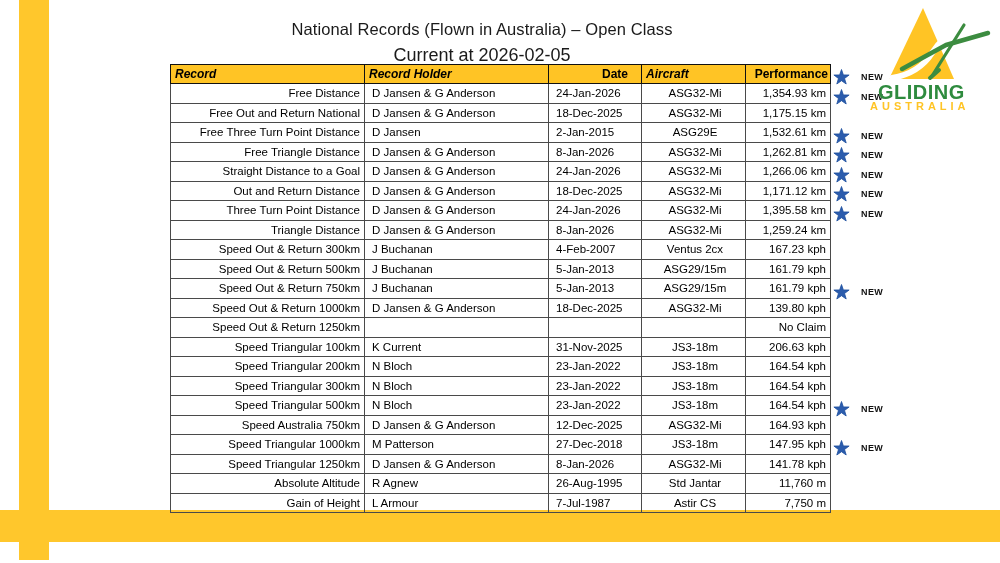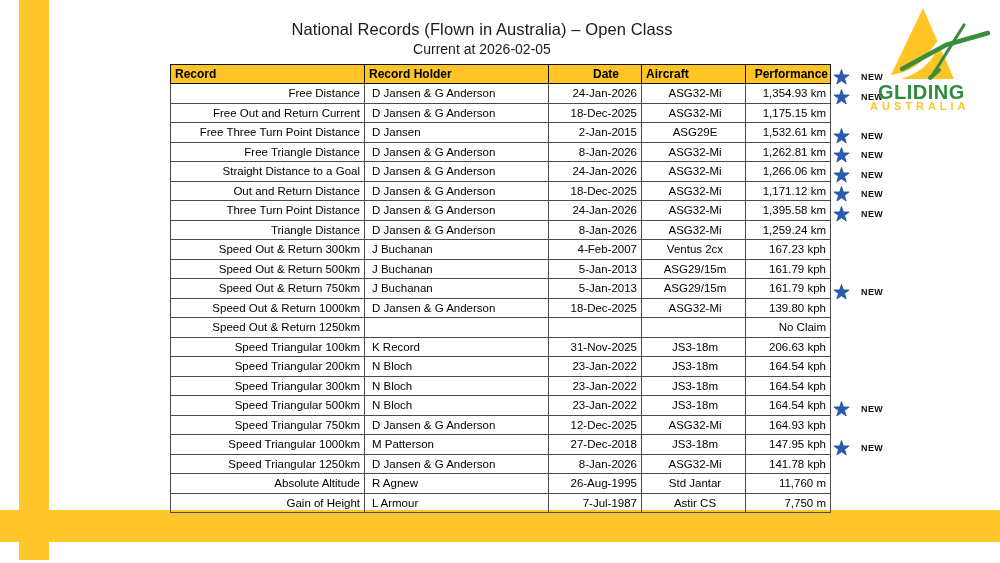--- a/index.html
+++ b/index.html
@@ -14,36 +14,36 @@
     font-family:"Liberation Sans","DejaVu Sans",sans-serif;}
   .page{position:relative;width:1000px;height:563px;background:#fff;border-radius:21px;}
 
   
   .bar-left{position:absolute;left:19px;top:0;width:30px;height:560px;background:var(--accent-yellow);}
   .bar-bottom{position:absolute;left:0;top:510px;width:1000px;height:32px;background:var(--accent-yellow);}
 
   
   .heading{position:absolute;left:0;top:19px;width:964px;text-align:center;color:#1a1a1a;}
   .title{font-size:16.5px;line-height:21px;font-weight:400;letter-spacing:0.1px;}
-  .subtitle{font-size:14px;line-height:16px;font-weight:400;margin-top:1px;}
+  .subtitle{font-size:18px;line-height:16px;font-weight:400;margin-top:7px;}
 
   
   .tbl-wrap{position:absolute;left:170px;top:64px;width:660px;}
   table{width:660px;border-collapse:collapse;table-layout:fixed;border:1.5px solid #1c1c1c;}
   th{background:var(--header-yellow);border:1px solid #111;font-size:12px;font-weight:bold;
      height:19px;padding:0 4px;color:#000;}
   td{border:1px solid #4a4a4a;font-size:11.5px;height:19.5px;padding:0 4px 0 7px;
      color:#000;white-space:nowrap;overflow:hidden;}
   .col0{width:194px;text-align:right;}
   .col1{width:184px;text-align:left;}
-  .col2{width:93px;text-align:right;}
+  .col2{width:93px;text-align:left;}
   .col3{width:104px;text-align:center;}
   .col4{width:85px;text-align:right;padding-right:4px;}
-  th.col0,th.col1,th.col3{text-align:left;padding-left:4px;}
-  th.col2{text-align:left;padding-left:44px;}
+  th.col0,th.col1,th.col3{text-align:left;padding-left:4px;font-style:italic;}
+  th.col2{text-align:center;padding-left:44px;}
   th.col4{padding-right:2px;}
   tr.flush td.col0{padding-left:2px;}
 
   
   .gutter{position:absolute;left:833px;top:48px;width:160px;height:449px;}
   .new-mark{position:absolute;left:0;height:16px;display:flex;align-items:center;}
   .new-mark svg{display:block;}
   .new-mark polygon{fill:var(--star-blue);stroke:#1d4f9e;stroke-width:0.8;}
   .new-label{margin-left:11px;font-size:9px;font-weight:bold;letter-spacing:0.4px;color:#111;}
 
@@ -81,21 +81,21 @@
       </thead>
       <tbody id="table-body">
           <tr>
             <td class="col0">Free Distance</td>
             <td class="col1">D Jansen &amp; G Anderson</td>
             <td class="col2">24-Jan-2026</td>
             <td class="col3">ASG32-Mi</td>
             <td class="col4">1,354.93 km</td>
           </tr>
           <tr>
-            <td class="col0">Free Out and Return Current</td>
+            <td class="col0">Free Out and Return National</td>
             <td class="col1">D Jansen &amp; G Anderson</td>
             <td class="col2">18-Dec-2025</td>
             <td class="col3">ASG32-Mi</td>
             <td class="col4">1,175.15 km</td>
           </tr>
           <tr>
             <td class="col0">Free Three Turn Point Distance</td>
             <td class="col1">D Jansen</td>
             <td class="col2">2-Jan-2015</td>
             <td class="col3">ASG29E</td>
@@ -166,21 +166,21 @@
           </tr>
           <tr>
             <td class="col0">Speed Out &amp; Return 1250km</td>
             <td class="col1"></td>
             <td class="col2"></td>
             <td class="col3"></td>
             <td class="col4">No Claim</td>
           </tr>
           <tr>
             <td class="col0">Speed Triangular 100km</td>
-            <td class="col1">K Record</td>
+            <td class="col1">K Current</td>
             <td class="col2">31-Nov-2025</td>
             <td class="col3">JS3-18m</td>
             <td class="col4">206.63 kph</td>
           </tr>
           <tr>
             <td class="col0">Speed Triangular 200km</td>
             <td class="col1">N Bloch</td>
             <td class="col2">23-Jan-2022</td>
             <td class="col3">JS3-18m</td>
             <td class="col4">164.54 kph</td>
@@ -193,21 +193,21 @@
             <td class="col4">164.54 kph</td>
           </tr>
           <tr>
             <td class="col0">Speed Triangular 500km</td>
             <td class="col1">N Bloch</td>
             <td class="col2">23-Jan-2022</td>
             <td class="col3">JS3-18m</td>
             <td class="col4">164.54 kph</td>
           </tr>
           <tr>
-            <td class="col0">Speed Triangular 750km</td>
+            <td class="col0">Speed Australia 750km</td>
             <td class="col1">D Jansen &amp; G Anderson</td>
             <td class="col2">12-Dec-2025</td>
             <td class="col3">ASG32-Mi</td>
             <td class="col4">164.93 kph</td>
           </tr>
           <tr>
             <td class="col0">Speed Triangular 1000km</td>
             <td class="col1">M Patterson</td>
             <td class="col2">27-Dec-2018</td>
             <td class="col3">JS3-18m</td>

